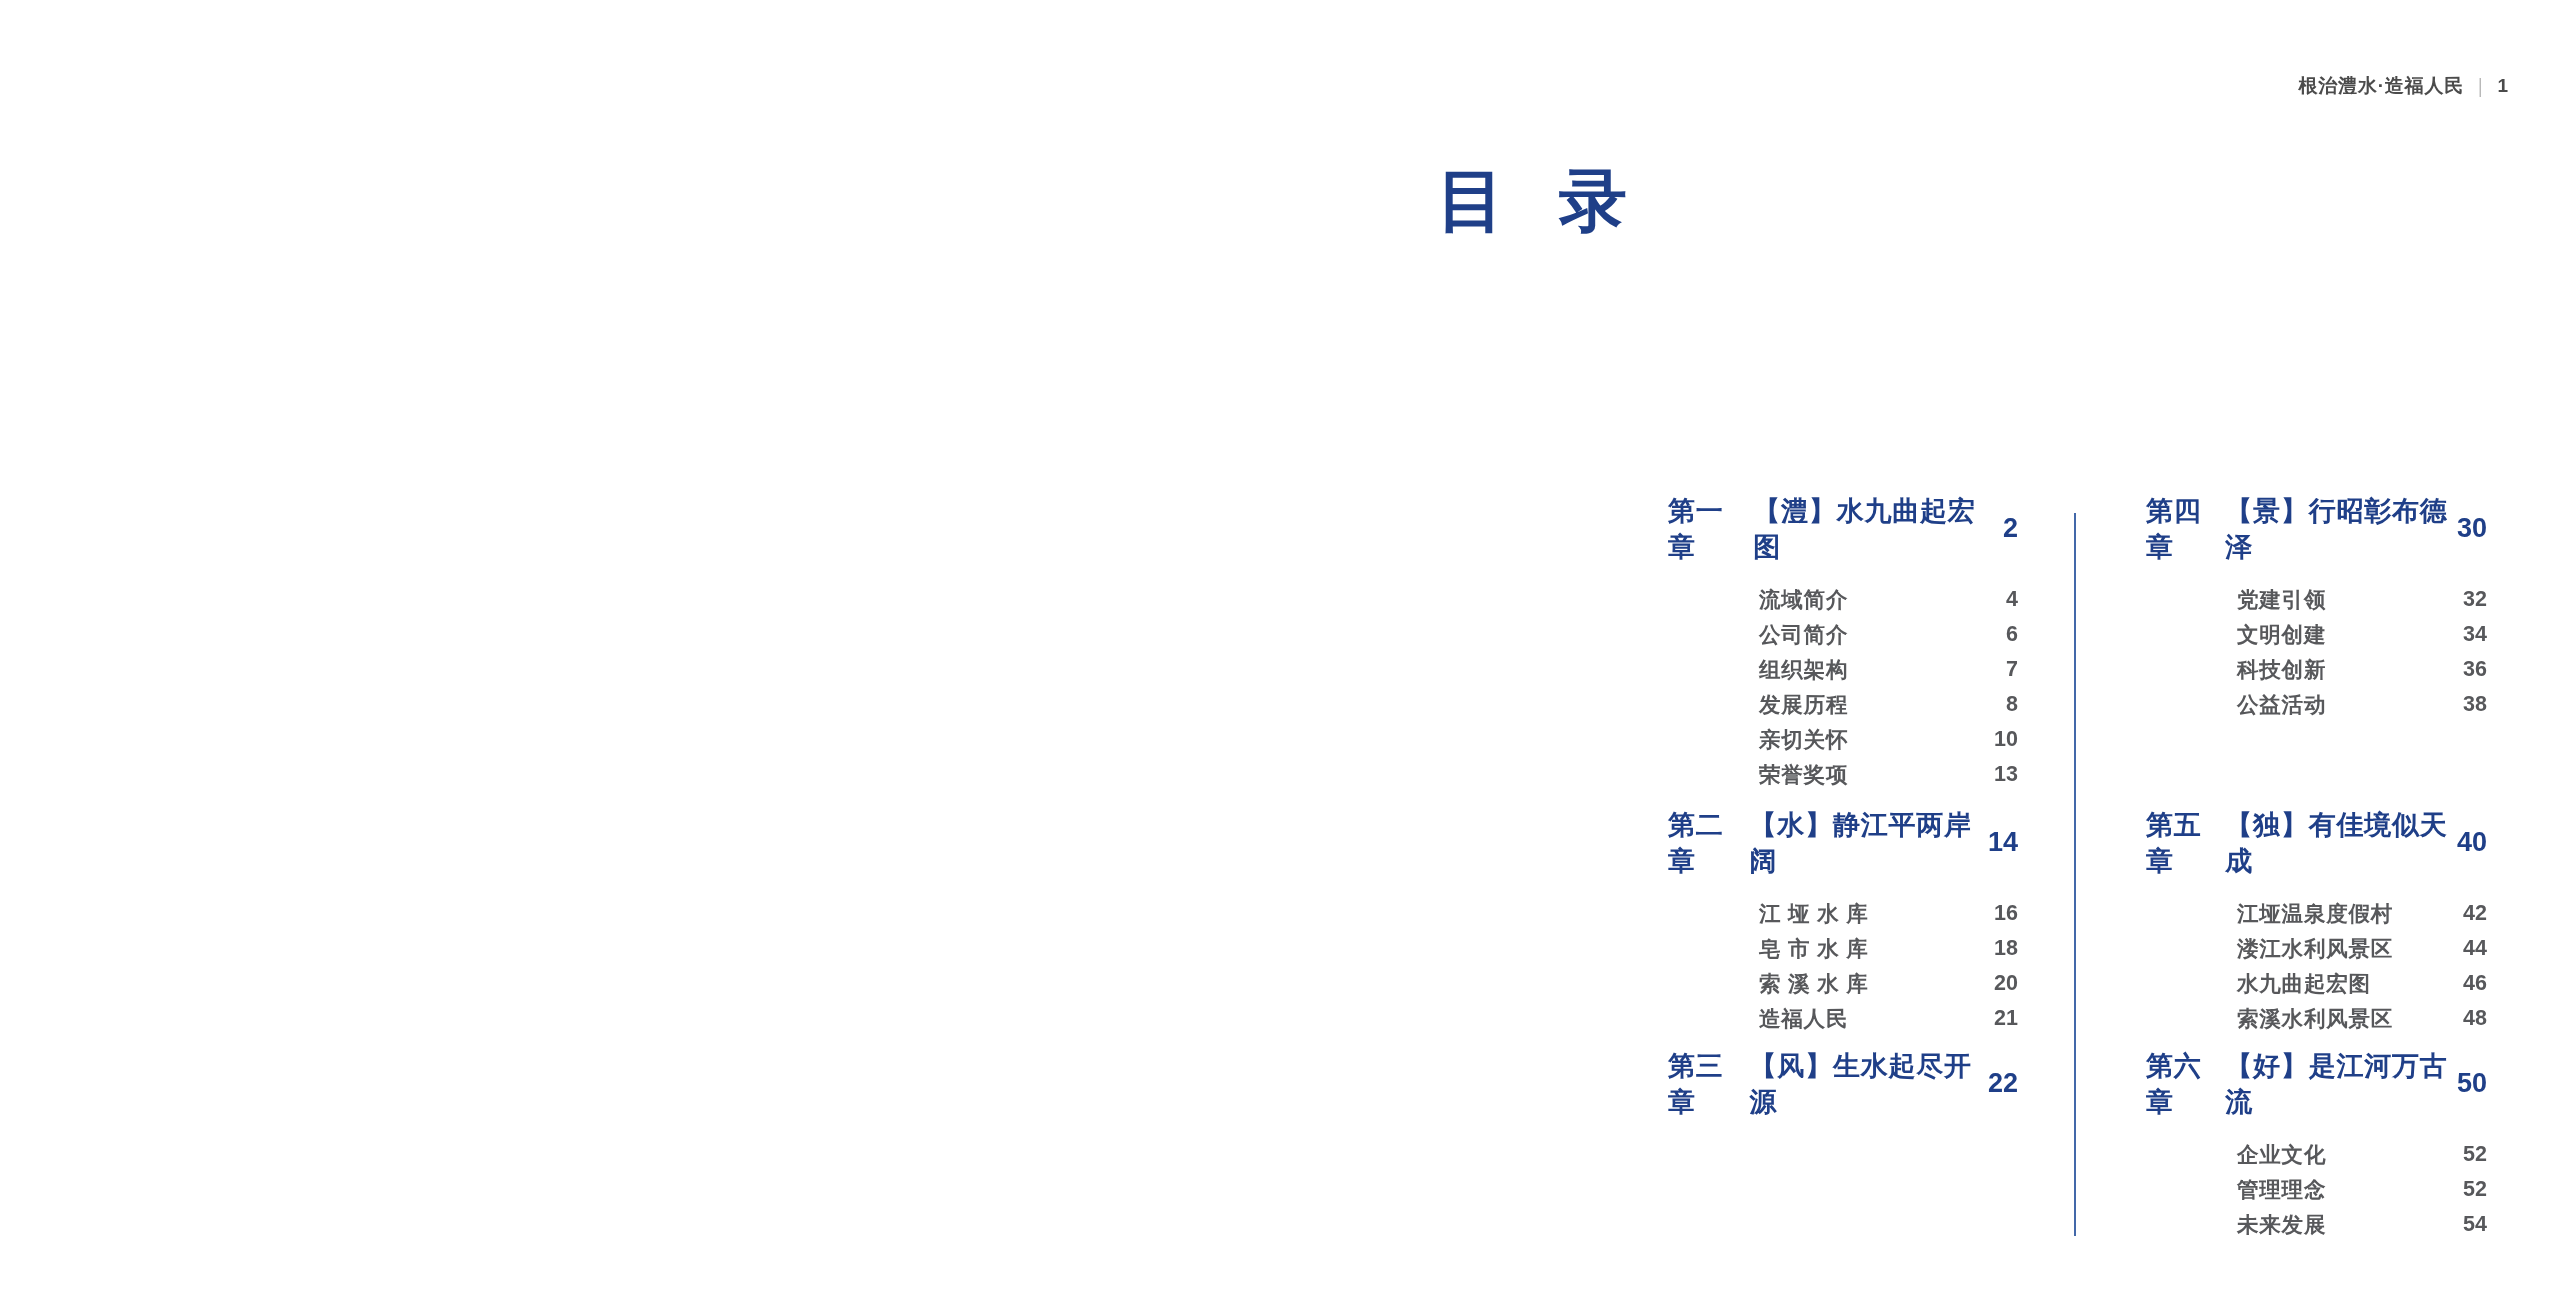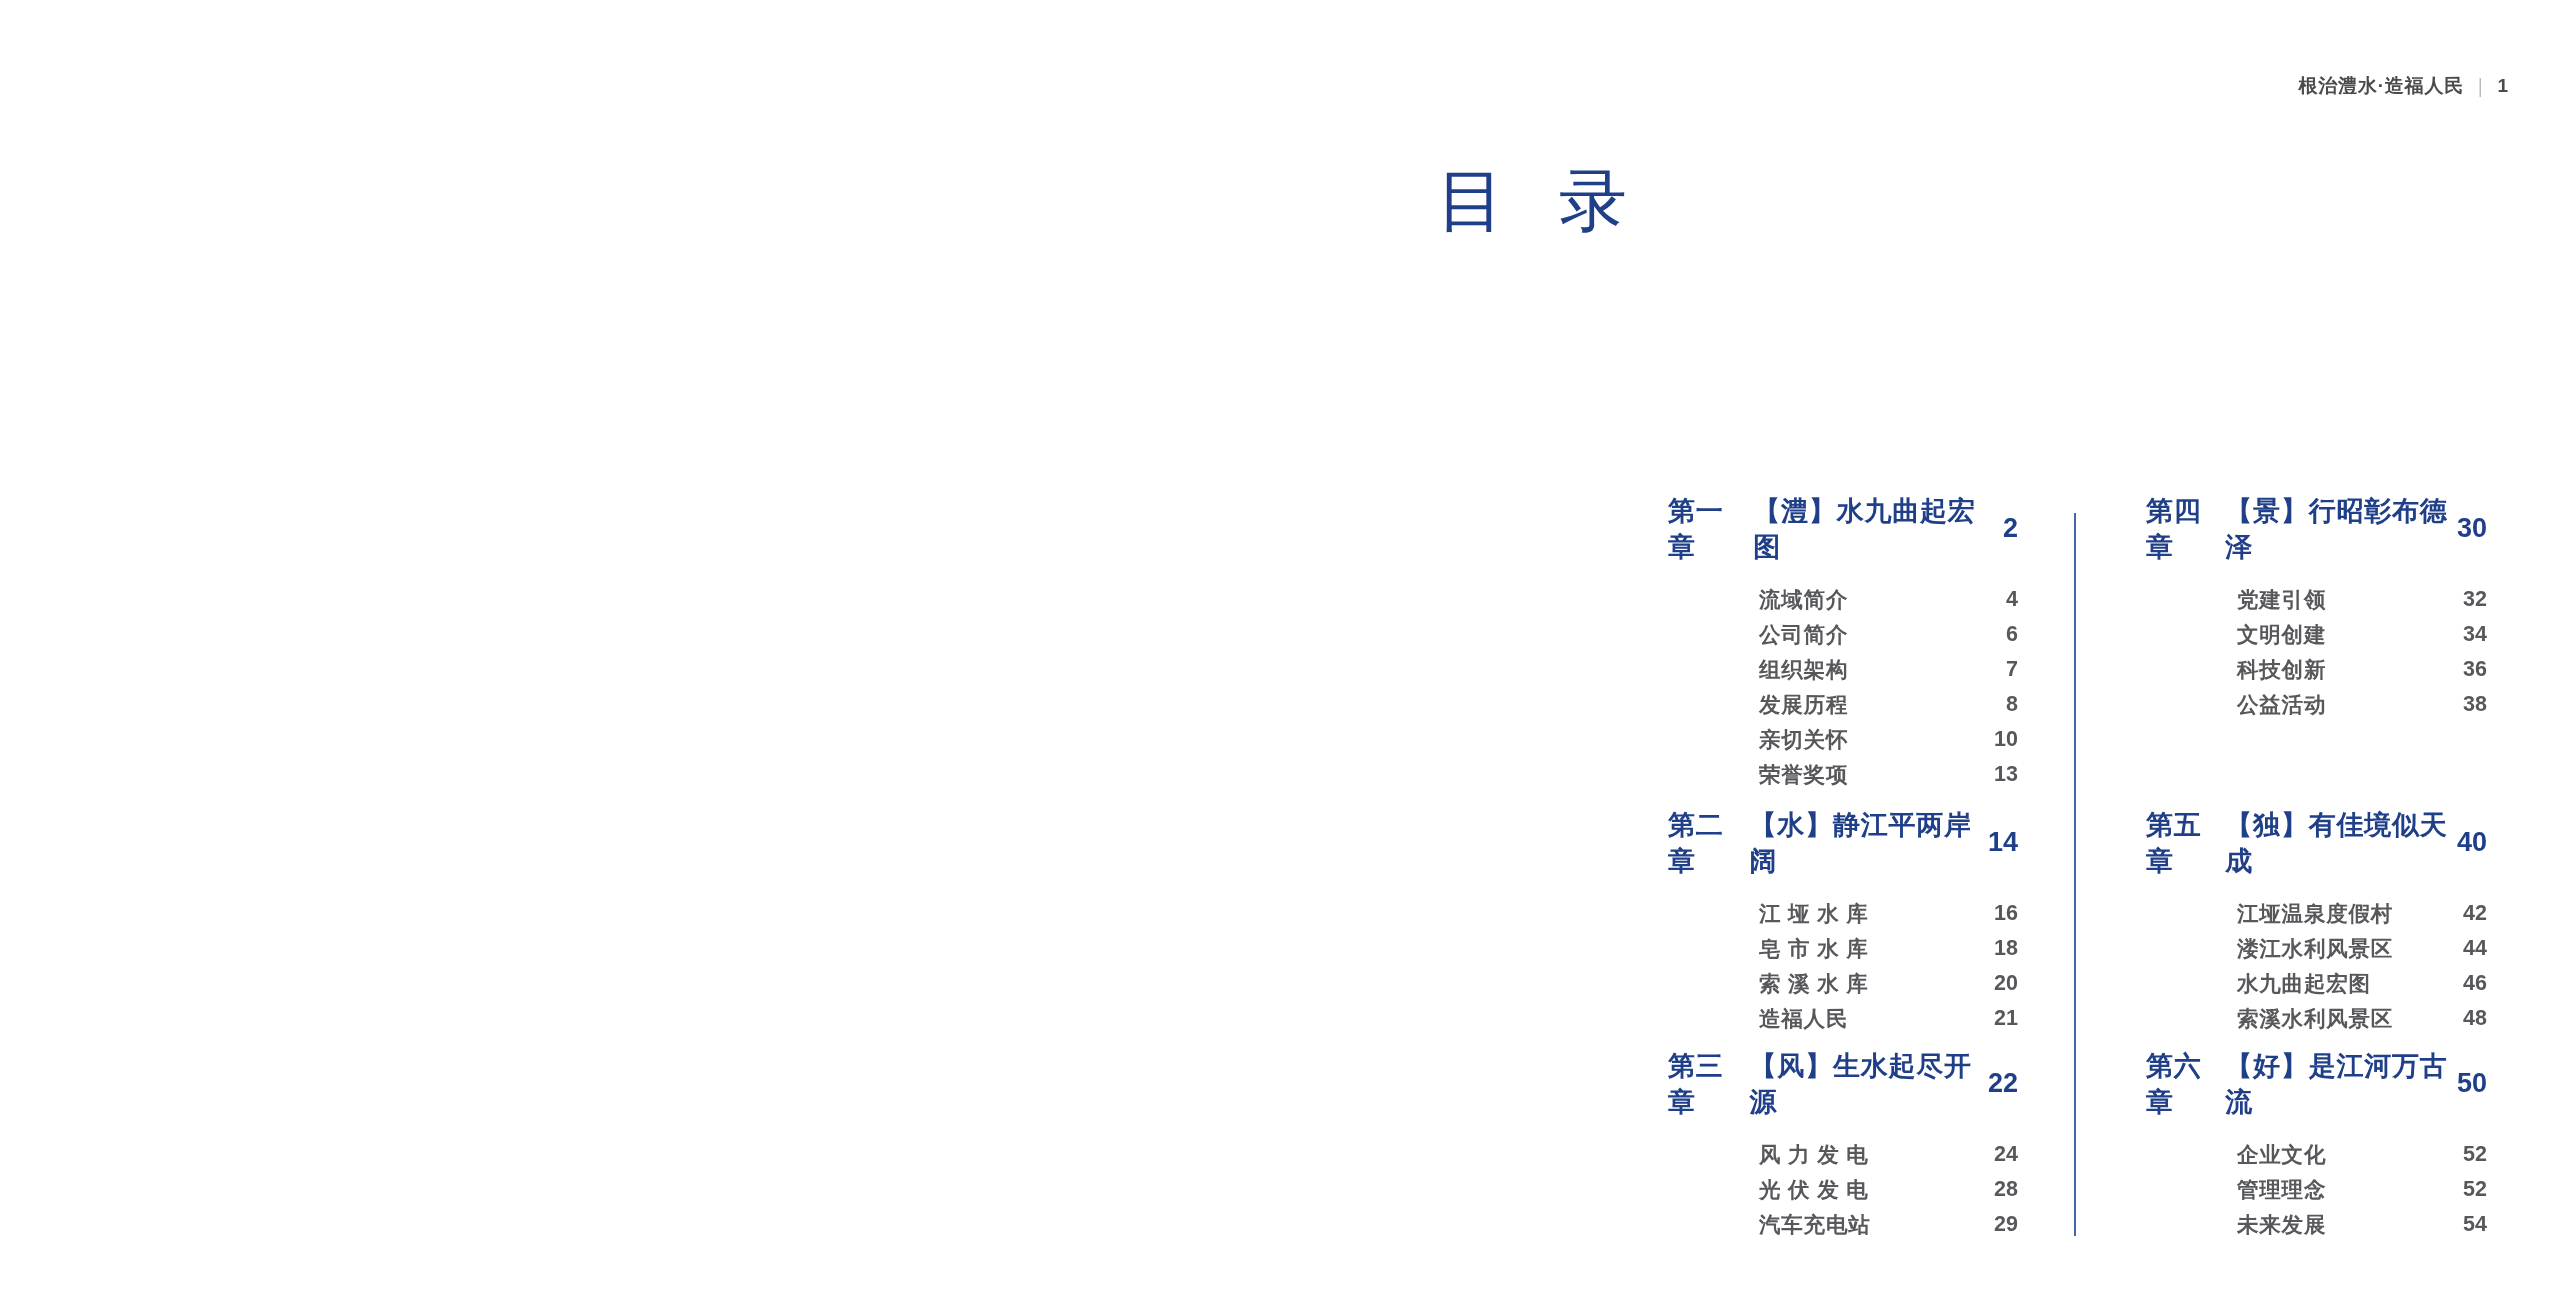--- a/index.html
+++ b/index.html
@@ -19,21 +19,21 @@
   .page-header{
     position:absolute;top:73px;right:68px;
     display:flex;align-items:center;gap:14px;
     color:var(--header_gray);font-weight:700;font-size:19px;letter-spacing:0.8px;
   }
   .page-header .sep{color:#b9b9b9;font-weight:400;font-size:17.7px;transform:scaleY(1.15);}
   .page-header .pagenum{font-size:19px;letter-spacing:0;}
   
   .doc-title{
     position:absolute;left:1437px;top:163px;
-    color:var(--blue);font-size:68px;font-weight:400;
+    color:var(--blue);font-size:68px;font-weight:700;
     word-spacing:32px;letter-spacing:1.5px;line-height:1.1;
   }
   
   .chapter{position:absolute;}
   .col-left .chapter,.chapter.left{left:1668px;width:350px;}
   .chapter.right{left:2146px;width:341px;}
   .ch-head{
     display:flex;align-items:center;height:41px;
     color:var(--blue);font-size:27px;font-weight:700;letter-spacing:0.8px;
   }
@@ -124,34 +124,20 @@
     </li>
   </ul>
 </section>
 
 <section class="chapter left" style="top:1063px;">
   <div class="ch-head">
     <span class="ch-num">第三章</span>
     <span class="ch-title">【风】生水起尽开源</span>
     <span class="ch-page">22</span>
   </div>
-  <ul class="items">
-    <li class="item">
-      <span class="item-label">风 力 发 电</span>
-      <span class="item-page">24</span>
-    </li>
-    <li class="item">
-      <span class="item-label">光 伏 发 电</span>
-      <span class="item-page">28</span>
-    </li>
-    <li class="item">
-      <span class="item-label">汽车充电站</span>
-      <span class="item-page">29</span>
-    </li>
-  </ul>
 </section>
 
 <section class="chapter right" style="top:508px;">
   <div class="ch-head">
     <span class="ch-num">第四章</span>
     <span class="ch-title">【景】行昭彰布德泽</span>
     <span class="ch-page">30</span>
   </div>
   <ul class="items">
     <li class="item">

